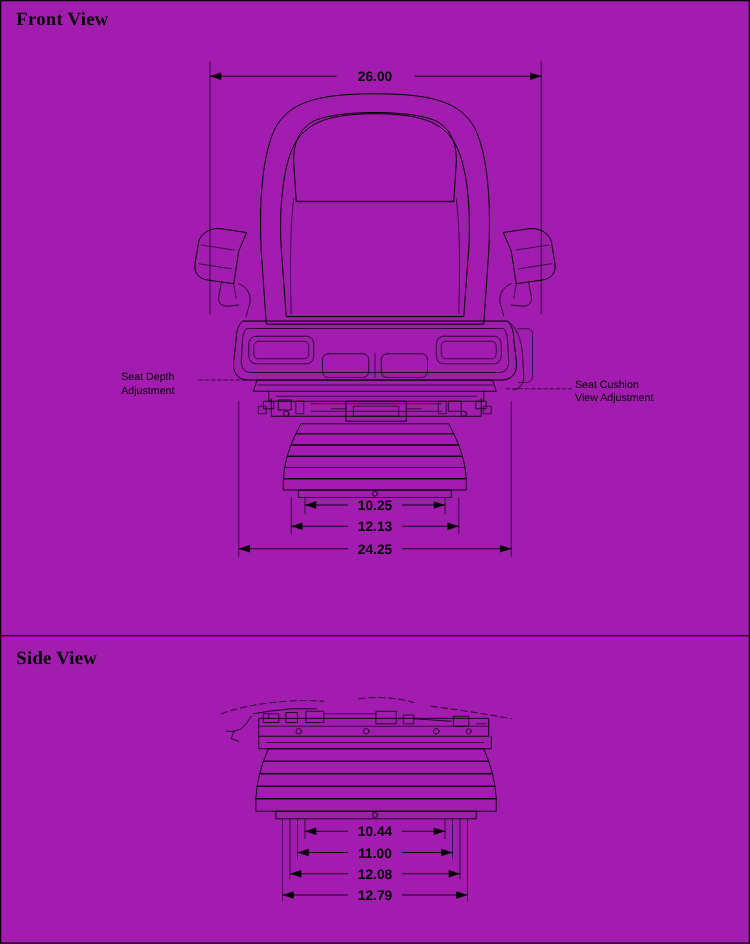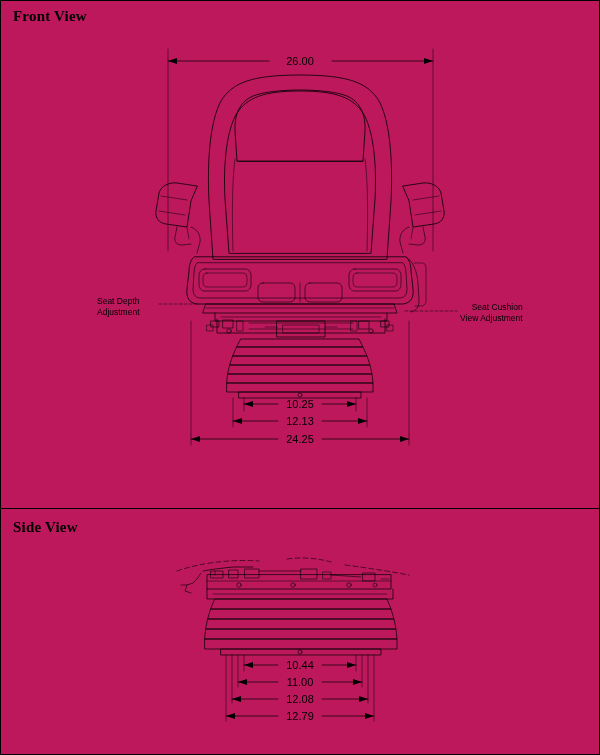--- a/index.html
+++ b/index.html
@@ -13,21 +13,21 @@
     font-family: "Liberation Sans", sans-serif;
     position: relative;
     overflow: hidden;
   }
   .page {
     position: relative;
     width: 600px;
     height: 755px;
     box-sizing: border-box;
     border: 1px solid #000;
-    background: #be185d;
+    background: #a21caf;
   }
   .panel {
     position: absolute;
     left: 0;
     width: 598px;
     box-sizing: border-box;
   }
   .panel-front { top: 0; height: 508px; border-bottom: 1px solid #000; }
   .panel-side  { top: 508px; height: 245px; text-align: center; }
 
@@ -42,33 +42,34 @@
     letter-spacing: 0.2px;
   }
   .panel-side .panel-title { top: 10px; }
 
   .svg-wrap {
     position: absolute;
     left: 0;
     top: 0;
     width: 598px;
     height: 100%;
+    font-weight: bold;
   }
   svg { display: block; }
 
   .callout {
     position: absolute;
     font-size: 8.5px;
     font-family: "Liberation Sans", sans-serif;
     color: #000;
     line-height: 11px;
     white-space: nowrap;
   }
   .callout-left { left: 96px; top: 295px; text-align: left; }
-  .callout-right { left: 459px; top: 301px; text-align: right; }
+  .callout-right { left: 459px; top: 301px; text-align: left; }
 </style>
 </head>
 <body>
 
 <div class="page">
 
   <div class="panel panel-front">
     <div class="panel-title">Front View</div>
 
     <div class="svg-wrap">

